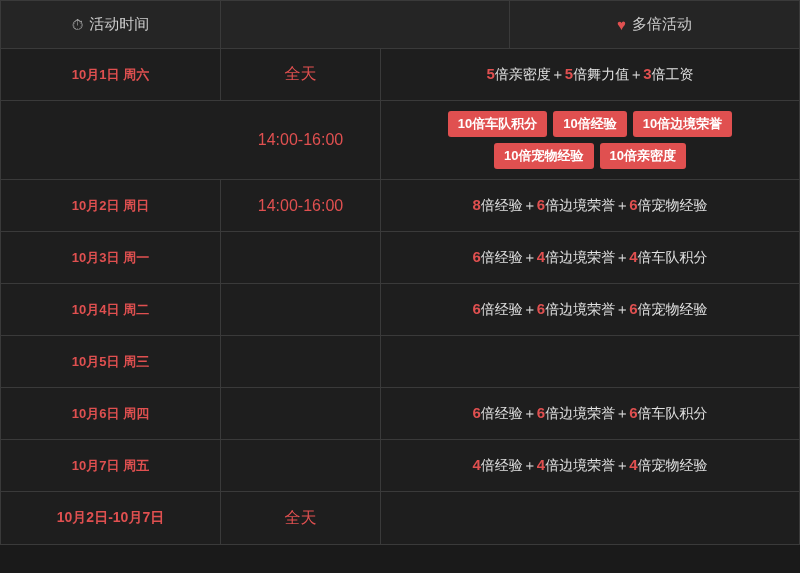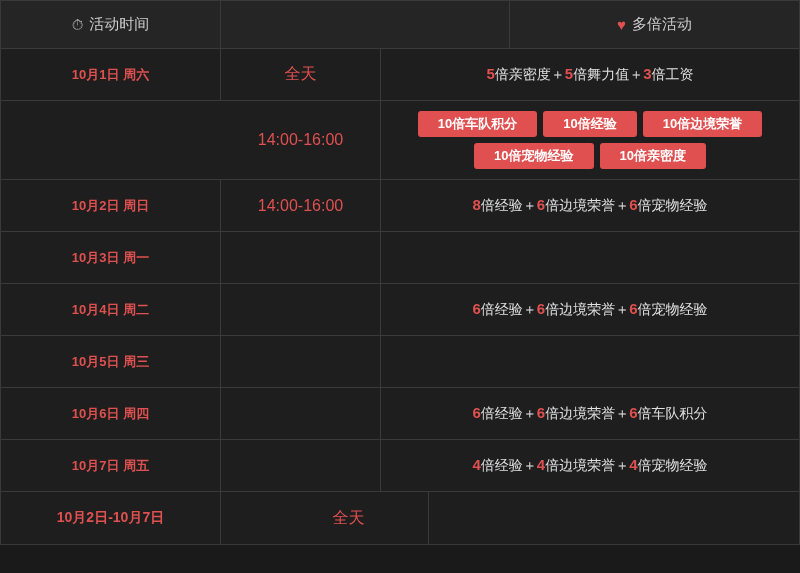--- a/index.html
+++ b/index.html
@@ -35,21 +35,20 @@
       border-right: 1px solid #3a3a3a;
     }
     .table-row {
       display: grid;
       grid-template-columns: 220px 160px 1fr;
       border-bottom: 1px solid #3a3a3a;
       min-height: 52px;
     }
     .table-row:last-child {
       border-bottom: none;
-      gap: 48px;
     }
     .date-cell {
       display: flex;
       align-items: center;
       justify-content: center;
       padding: 12px 10px;
       border-right: 1px solid #3a3a3a;
       font-size: 13px;
       font-weight: bold;
       color: #e05050;
@@ -85,21 +84,21 @@
     }
     .badge-row {
       display: flex;
       gap: 6px;
       flex-wrap: wrap;
       justify-content: center;
     }
     .badge {
       background: #e05050;
       color: #ffffff;
-      padding: 4px 20px;
+      padding: 4px 10px;
       border-radius: 3px;
       font-size: 13px;
       font-weight: bold;
       white-space: nowrap;
     }
   </style>
 </head>
 <body>
 
 <div class="table-container">
@@ -150,20 +149,25 @@
     <div class="activities-cell">
       <span class="activity-line">
         <span class="highlight-num">8</span>倍经验＋<span class="highlight-num">6</span>倍边境荣誉＋<span class="highlight-num">6</span>倍宠物经验
       </span>
     </div>
   </div>
 
   <div class="table-row">
     <div class="date-cell">10月3日 周一</div>
     <div class="time-cell" style="color:#e05050;"></div>
+    <div class="activities-cell">
+      <span class="activity-line">
+        <span class="highlight-num">6</span>倍经验＋<span class="highlight-num">4</span>倍边境荣誉＋<span class="highlight-num">4</span>倍车队积分
+      </span>
+    </div>
   </div>
 
   <div class="table-row">
     <div class="date-cell">10月4日 周二</div>
     <div class="time-cell" style="color:#e05050;"></div>
     <div class="activities-cell">
       <span class="activity-line">
         <span class="highlight-num">6</span>倍经验＋<span class="highlight-num">6</span>倍边境荣誉＋<span class="highlight-num">6</span>倍宠物经验
       </span>
     </div>

